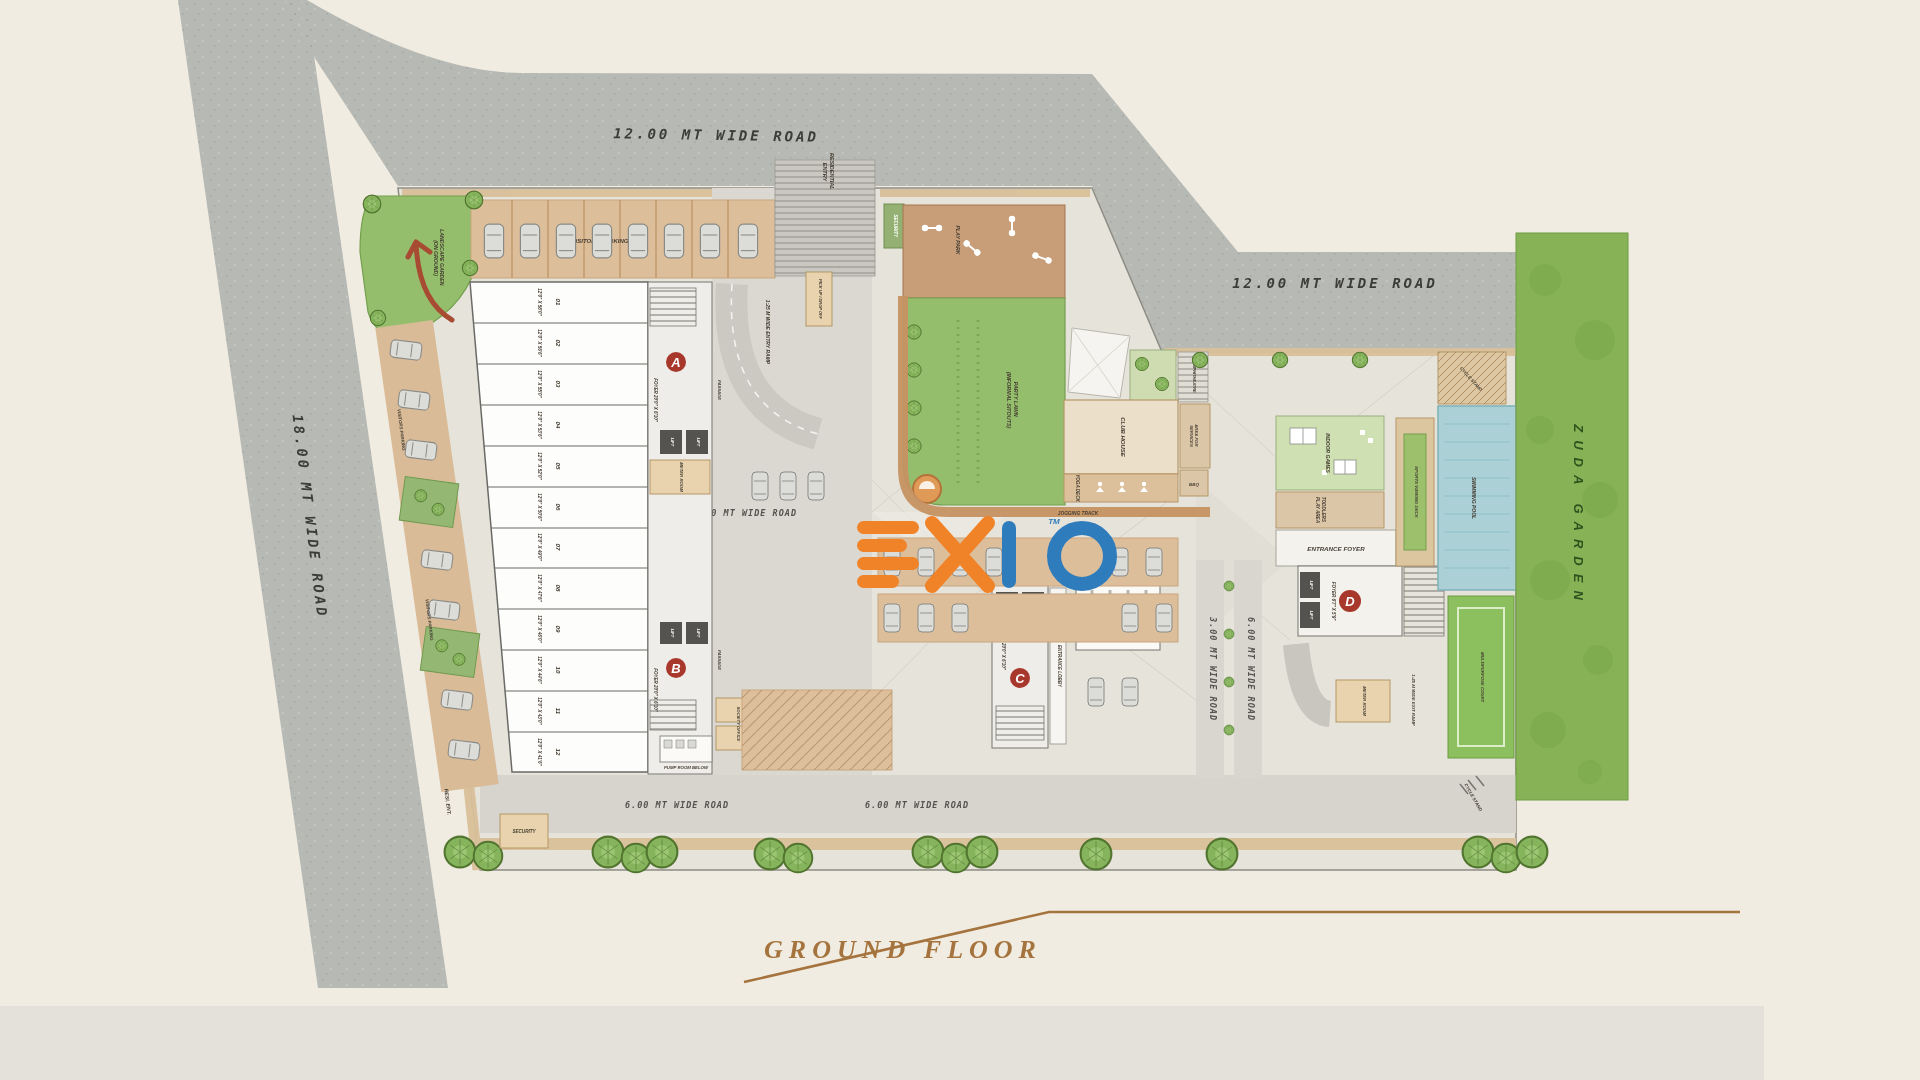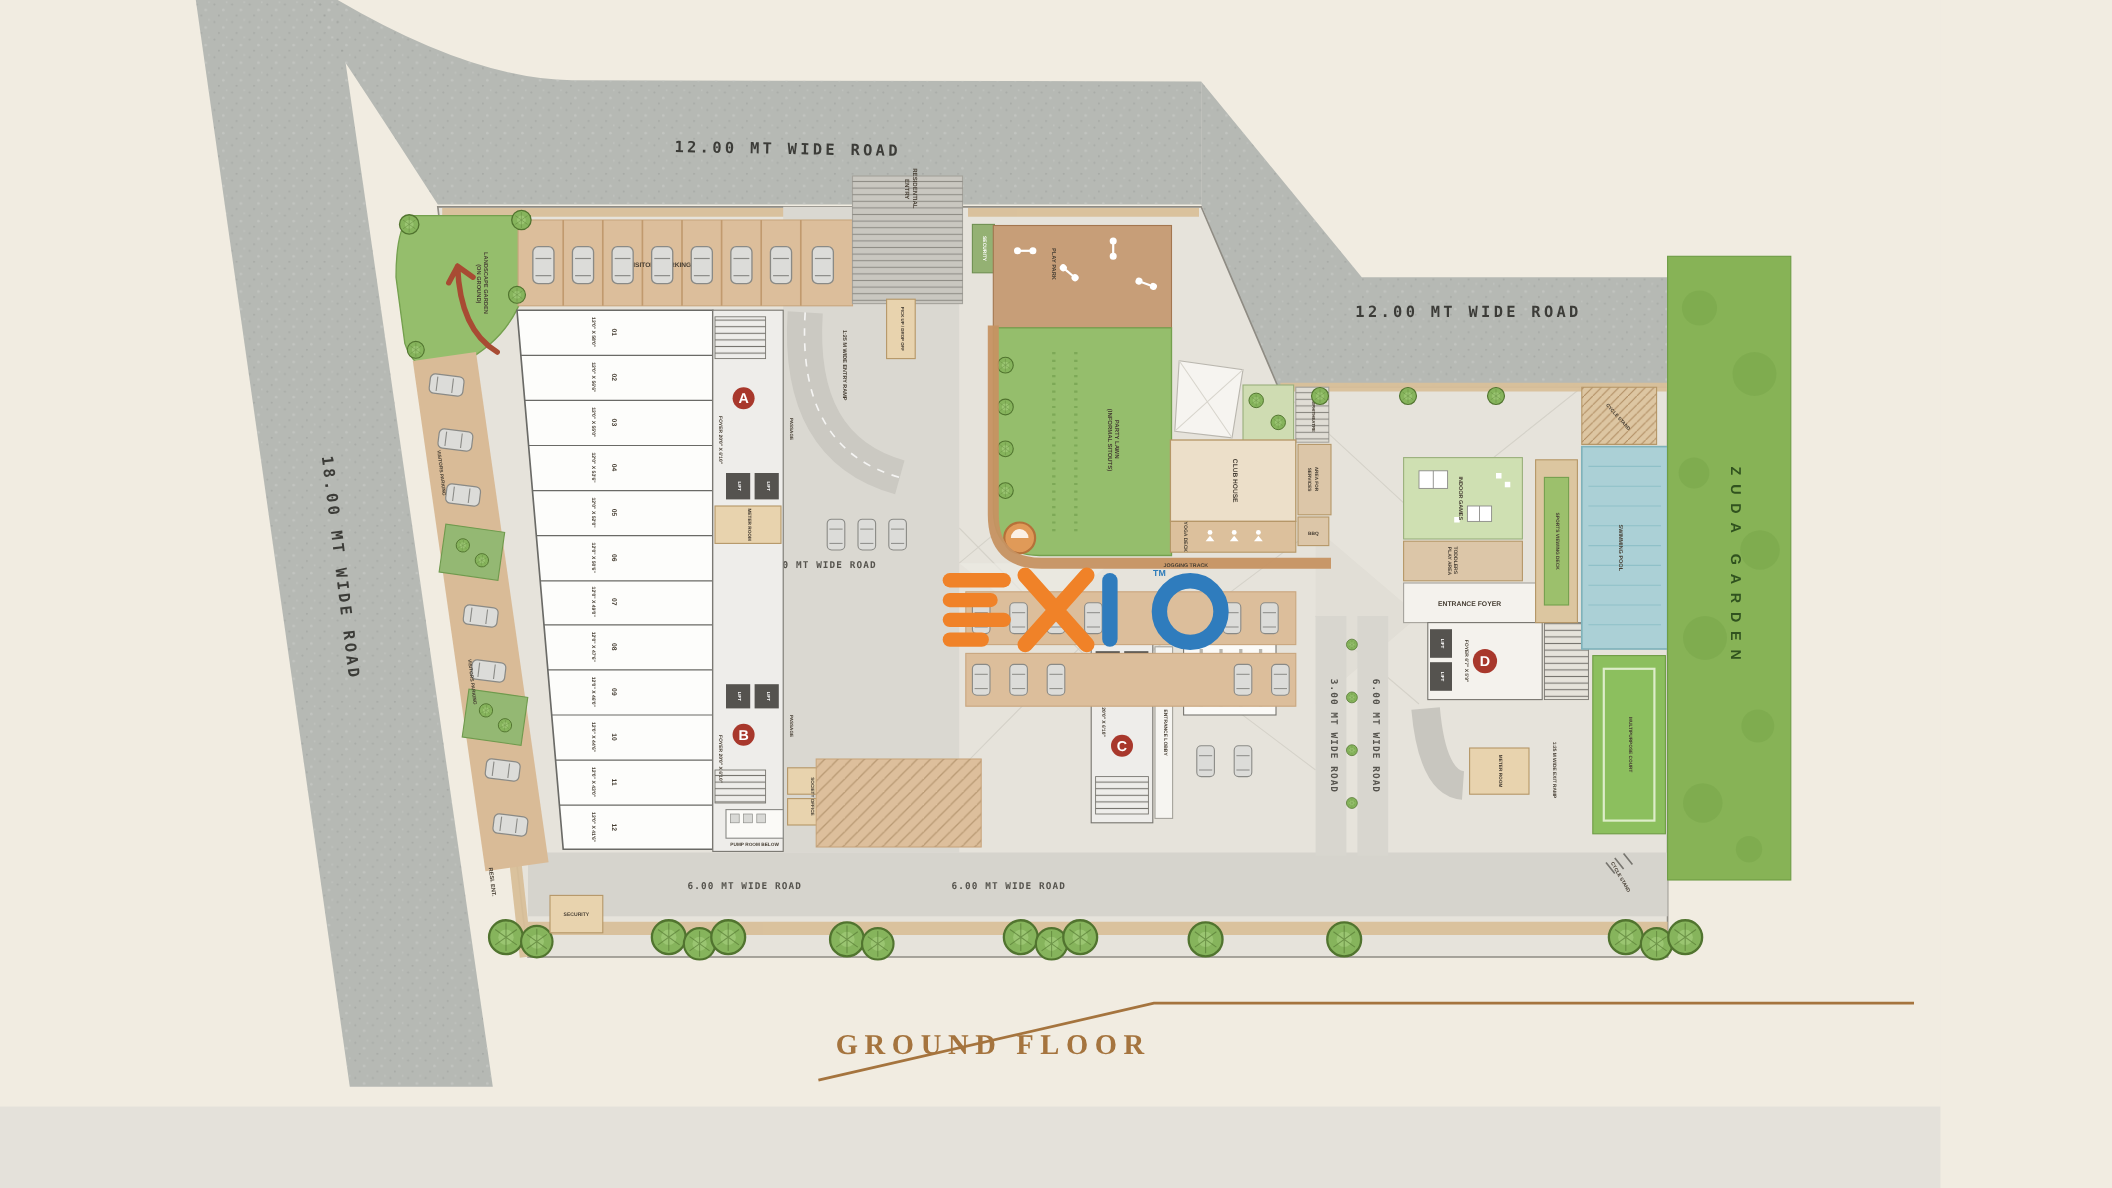--- a/index.html
+++ b/index.html
@@ -1,16 +1,16 @@
 <!DOCTYPE html>
 <html><head>
 <meta charset="utf-8">
 <style>
   html,body{margin:0;padding:0;background:#f1ece1;}
-  .stage{position:relative;width:1764px;height:1080px;overflow:hidden;background:#f1ece1;}
+  .stage{position:relative;width:1764px;height:1080px;overflow:hidden;background:#f1ece1;font-style:italic;}
   svg{display:block;}
   text{font-family:"Liberation Sans",sans-serif;}
   .rl{font-family:"DejaVu Sans Mono",monospace;font-weight:bold;fill:#3c3c38;letter-spacing:3px;font-size:14px;}
   .rs{font-family:"DejaVu Sans Mono",monospace;font-weight:bold;fill:#55534d;letter-spacing:1px;font-size:8.5px;}
   .zl{font-weight:bold;fill:#463e33;}
   .wl{font-weight:bold;fill:#ffffff;}
   .bt{font-weight:bold;fill:#ffffff;font-size:13px;}
   .tt{font-family:"Liberation Serif",serif;font-weight:bold;fill:#a5743e;font-size:26px;letter-spacing:6px;}
   .gt{font-weight:bold;fill:#30521f;font-size:13px;letter-spacing:8px;}
   .tm{font-weight:bold;fill:#2e7cba;font-size:8px;}

